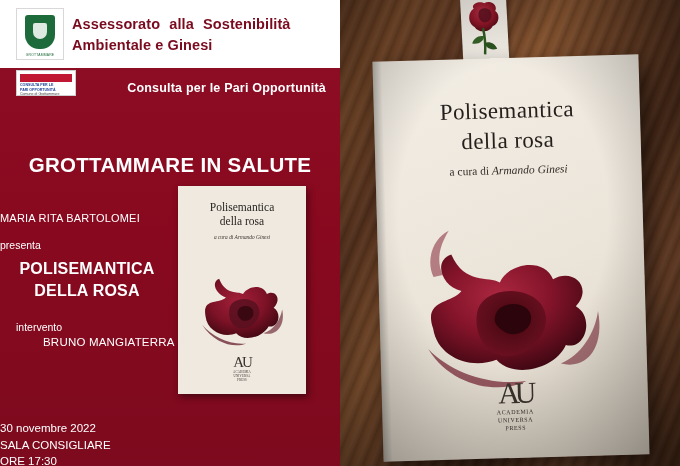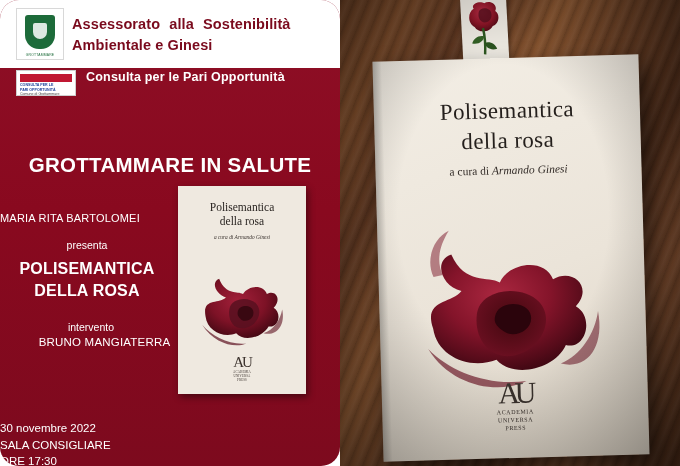--- a/index.html
+++ b/index.html
@@ -21,21 +21,20 @@
   
   .poster {
     position: absolute;
     left: 0;
     top: 0;
     width: 340px;
     height: 466px;
     background: #8c0d24;
     background: linear-gradient(180deg, #8e0f26 0%, #89091f 45%, #7d0a1e 100%);
     overflow: hidden;
-    border-radius: 19px;
   }
 
   
   .header-band {
     position: absolute;
     left: 0;
     top: 0;
     width: 340px;
     height: 68px;
     background: #ffffff;
@@ -125,23 +124,23 @@
     font-size: 3.6px;
     line-height: 4.6px;
     color: #20439a;
     font-weight: bold;
   }
   .logo2-txt .sub { color: #444; font-weight: normal; }
 
   .consulta {
     position: absolute;
     left: 86px;
-    top: 70px;
+    top: 81px;
     width: 240px;
-    text-align: left;
+    text-align: right;
     color: #ffffff;
     font-weight: bold;
     font-size: 12.5px;
     letter-spacing: .2px;
   }
 
   .main-title {
     position: absolute;
     left: 0;
     top: 125px;
@@ -162,42 +161,41 @@
     text-align: left;
     color: #ffffff;
     font-size: 11px;
     letter-spacing: .2px;
   }
   .presenta {
     position: absolute;
     left: 0;
     top: 239px;
     width: 174px;
-    text-align: center;
     color: #ffffff;
     font-size: 10.5px;
   }
   .book-title-left {
     position: absolute;
     left: 0;
     top: 258px;
     width: 174px;
     text-align: center;
     color: #ffffff;
     font-weight: bold;
     font-size: 16px;
     line-height: 22px;
     letter-spacing: .2px;
   }
   .intervento {
     position: absolute;
-    left: 4px;
+    left: 16px;
     top: 320px;
     width: 174px;
-    text-align: center;
+    text-align: left;
     color: #ffffff;
     font-size: 10.5px;
     line-height: 15px;
   }
   .intervento .name {
     display: block;
     font-size: 11.5px;
     letter-spacing: .2px;
     padding-left: 27px;
   }

